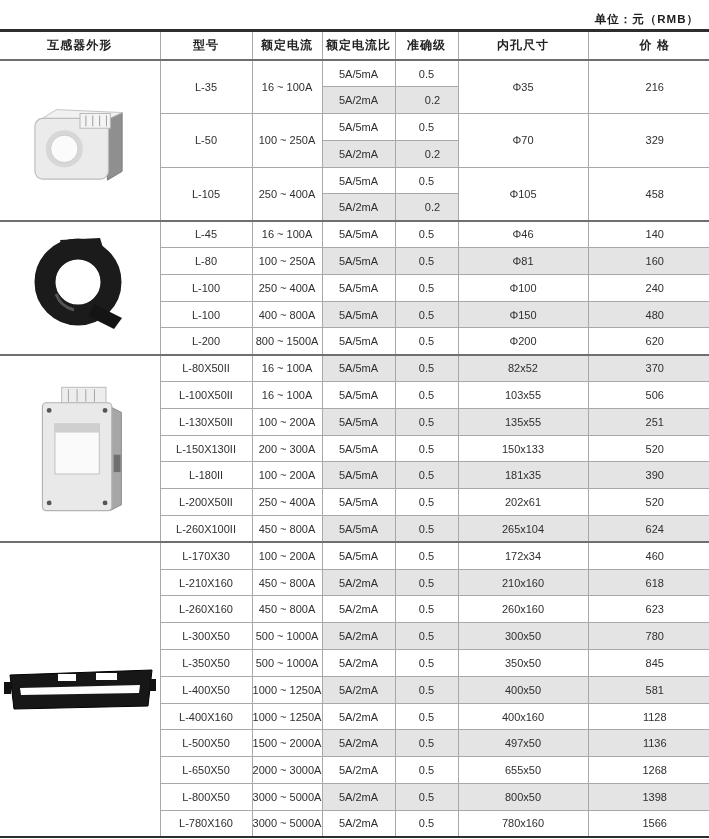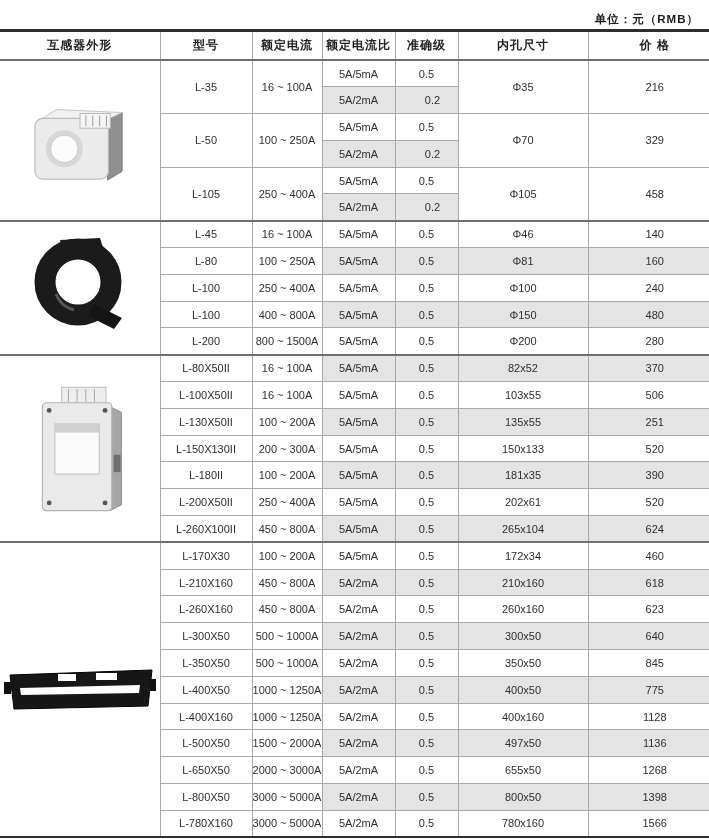--- a/index.html
+++ b/index.html
@@ -183,21 +183,21 @@
           <td class="shade">0.5</td>
           <td class="shade">Φ150</td>
           <td class="shade">480</td>
         </tr>
         <tr>
           <td>L-200</td>
           <td>800 ~ 1500A</td>
           <td>5A/5mA</td>
           <td>0.5</td>
           <td>Φ200</td>
-          <td>280</td>
+          <td>620</td>
         </tr>
         <tr class="group-start">
           <td rowspan="7" class="photo-cell">
   <span class="photo-wrap">
     <svg width="106" height="138" viewBox="0 0 110 142" xmlns="http://www.w3.org/2000/svg">
       <rect x="36" y="8" width="46" height="17" fill="#ededed" stroke="#b9b9b9" stroke-width="1"></rect>
       <line x1="43" y1="10" x2="43" y2="23" stroke="#a3a3a3" stroke-width="1"></line>
       <line x1="52" y1="10" x2="52" y2="23" stroke="#a3a3a3" stroke-width="1"></line>
       <line x1="61" y1="10" x2="61" y2="23" stroke="#a3a3a3" stroke-width="1"></line>
       <line x1="70" y1="10" x2="70" y2="23" stroke="#a3a3a3" stroke-width="1"></line>
@@ -303,37 +303,37 @@
           <td>0.5</td>
           <td>260x160</td>
           <td>623</td>
         </tr>
         <tr>
           <td>L-300X50</td>
           <td>500 ~ 1000A</td>
           <td class="shade">5A/2mA</td>
           <td class="shade">0.5</td>
           <td class="shade">300x50</td>
-          <td class="shade">640</td>
+          <td class="shade">780</td>
         </tr>
         <tr>
           <td>L-350X50</td>
           <td>500 ~ 1000A</td>
           <td>5A/2mA</td>
           <td>0.5</td>
           <td>350x50</td>
           <td>845</td>
         </tr>
         <tr>
           <td>L-400X50</td>
           <td>1000 ~ 1250A</td>
           <td class="shade">5A/2mA</td>
           <td class="shade">0.5</td>
           <td class="shade">400x50</td>
-          <td class="shade">775</td>
+          <td class="shade">581</td>
         </tr>
         <tr>
           <td>L-400X160</td>
           <td>1000 ~ 1250A</td>
           <td>5A/2mA</td>
           <td>0.5</td>
           <td>400x160</td>
           <td>1128</td>
         </tr>
         <tr>

